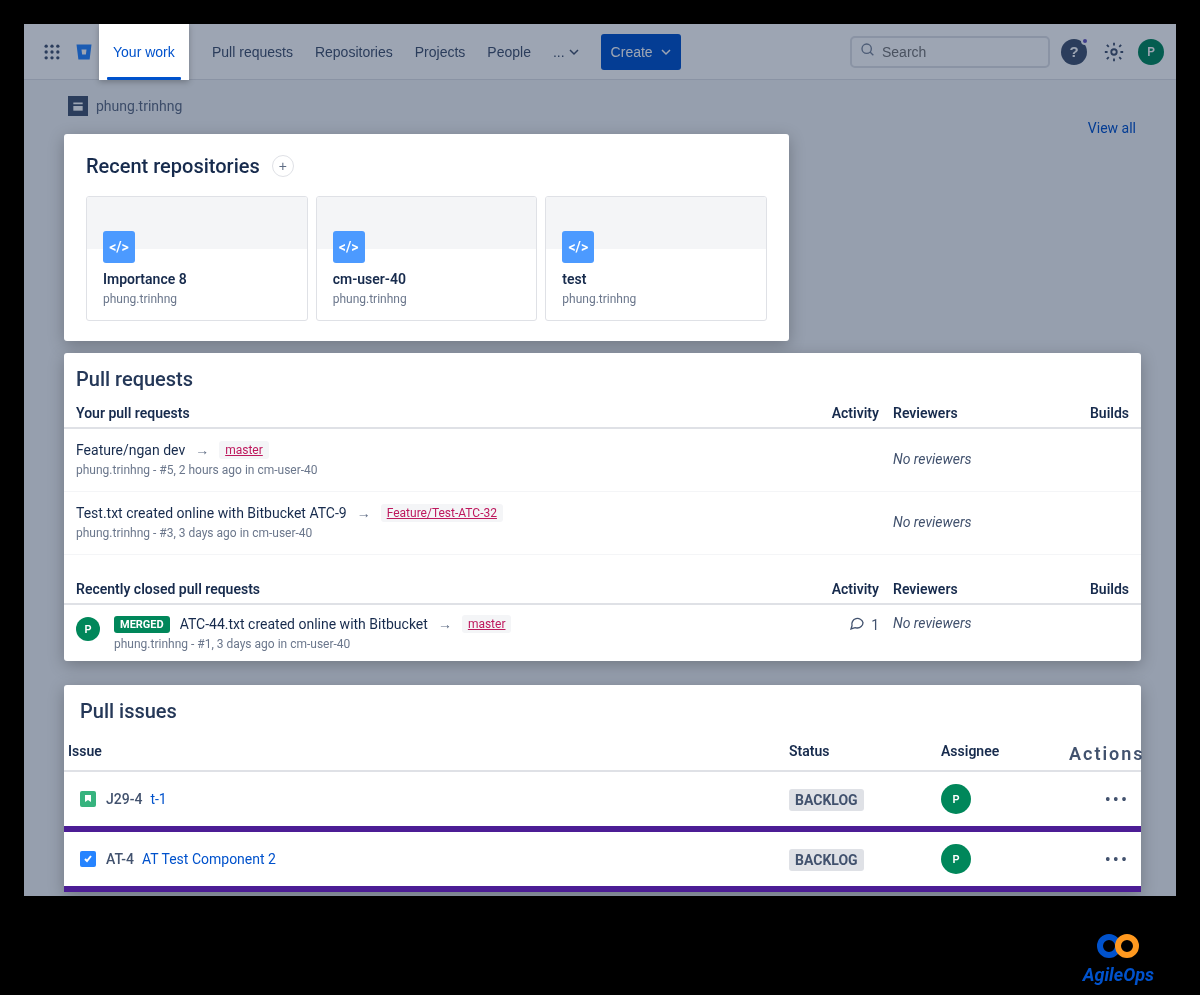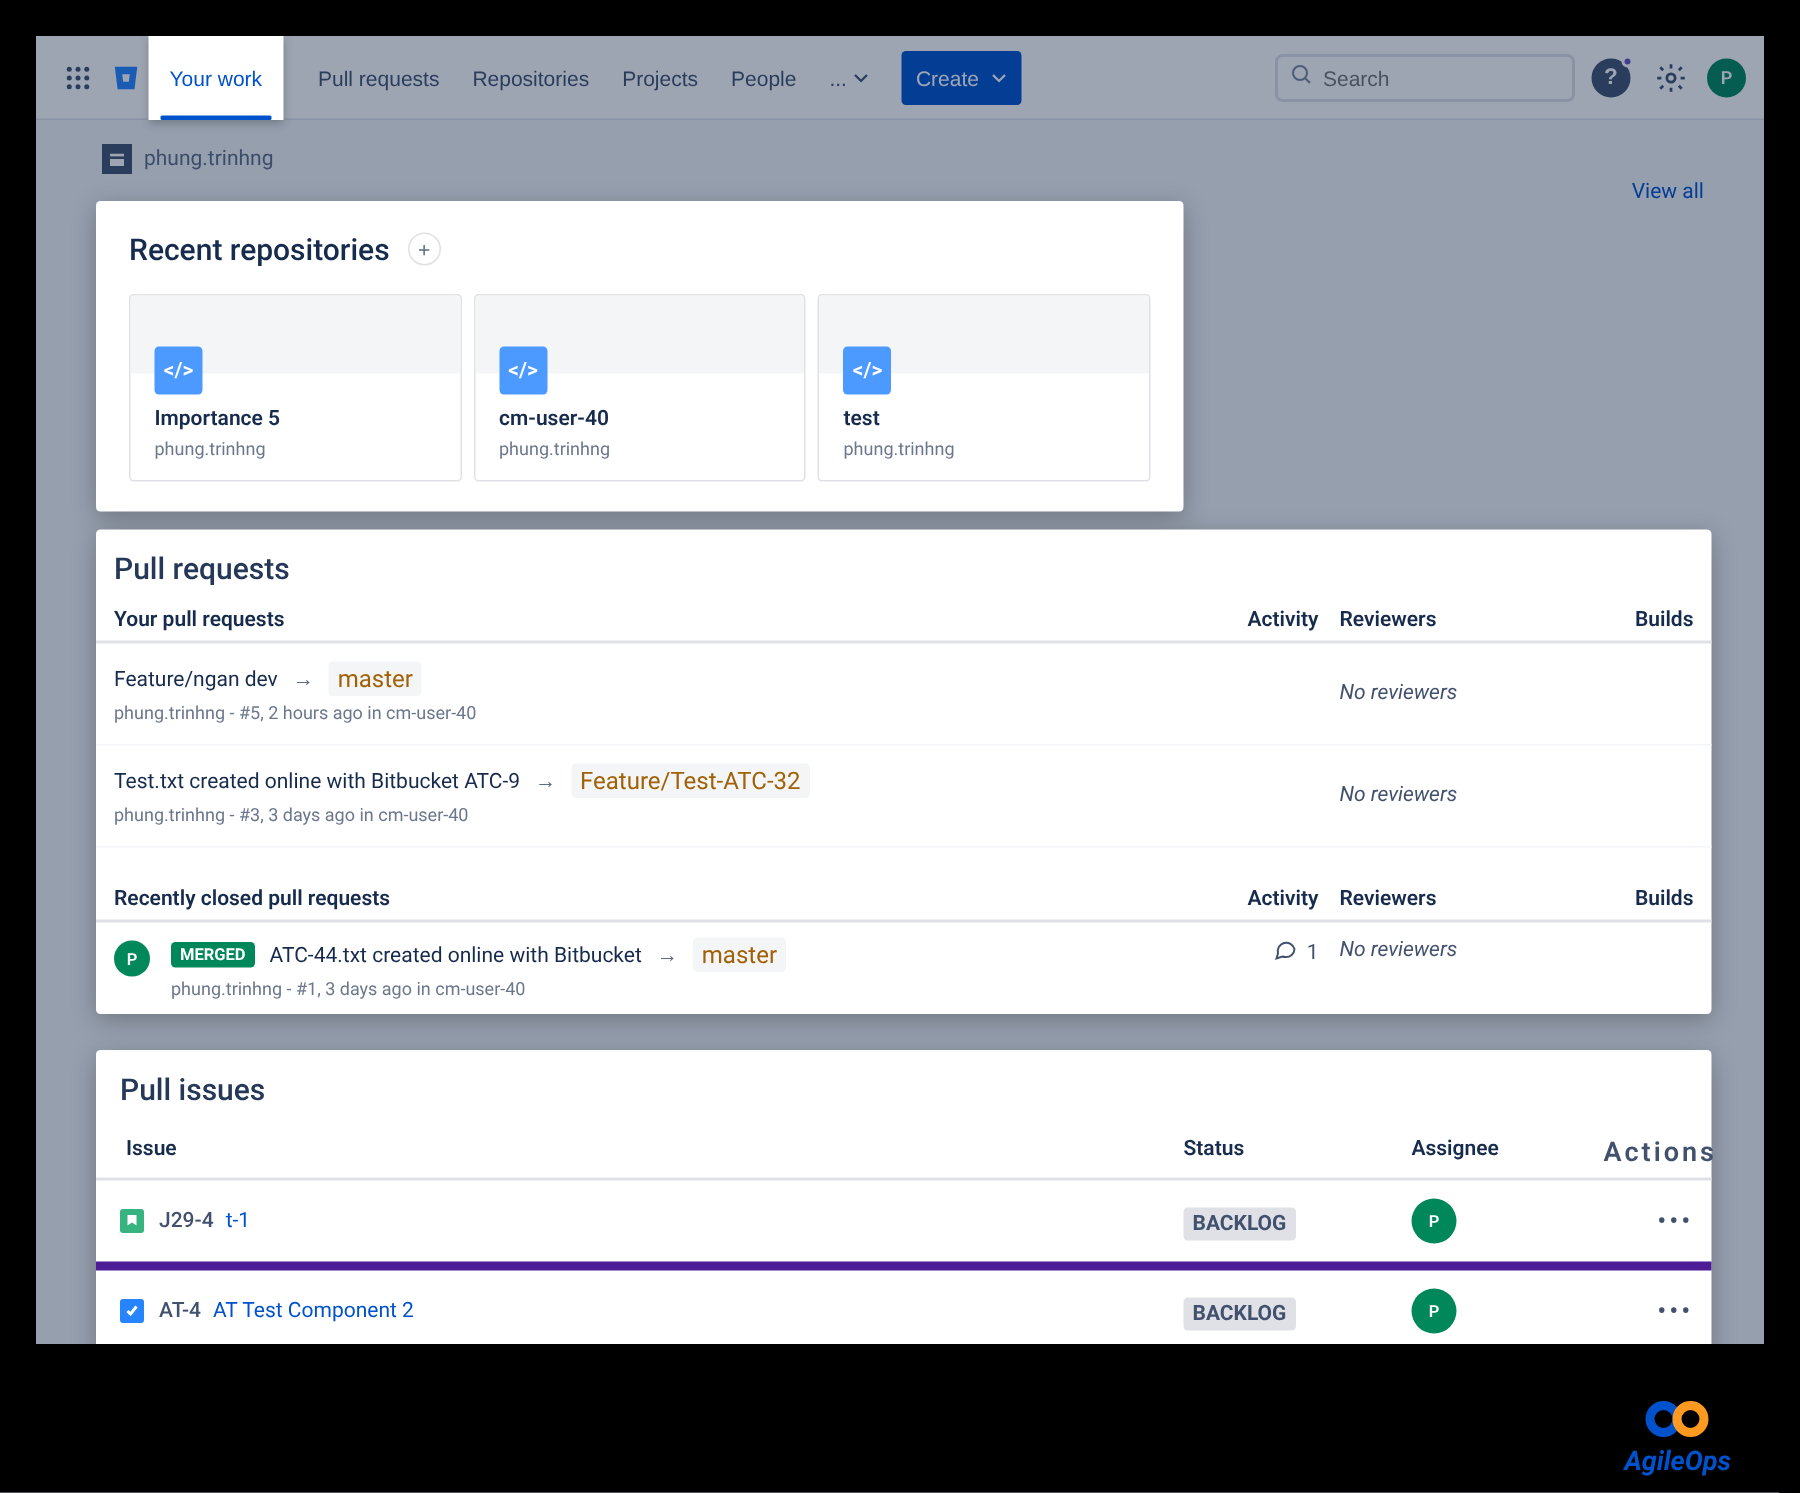--- a/index.html
+++ b/index.html
@@ -52,21 +52,21 @@
 .table-head { display:flex; border-bottom:2px solid #dfe1e6; padding:6px 12px; color:#172b4d; font-size:14px; font-weight:600; margin:0 0;}
 .th-main { flex:1; }
 .th-activity { width:80px; text-align:right; }
 .th-reviewers { width:170px; padding-left:14px;}
 .th-builds { width:80px; text-align:right; }
 
 .pr-row { display:flex; padding:12px 12px 14px; border-bottom:1px solid #f4f5f7; }
 .pr-main { flex:1; }
 .pr-title-line { display:flex; align-items:center; gap:10px; font-size:14px; color:#172b4d; }
 .pr-arrow { color:#5e6c84; }
-.tag { background:#f4f5f7; border-radius:3px; padding:2px 6px; font-size:16px; color:#a16207; display:inline-block; }
+.tag { background:#f4f5f7; border-radius:3px; padding:2px 6px; font-size:12px; color:#be185d; display:inline-block;text-decoration:underline; }
 .merged-tag { background:#00875A; color:#fff; font-size:11px; font-weight:700; border-radius:3px; padding:2px 6px; }
 .pr-sub { font-size:12px; color:#6B778C; margin-top:4px; }
 .pr-col-activity { width:80px; text-align:right; color:#42526e; font-size:14px; display:flex; align-items:center; justify-content:flex-end; gap:6px;}
 .pr-col-rev { width:170px; padding-left:14px; font-style:italic; color:#42526e; font-size:14px; display:flex; align-items:center;}
 .pr-col-builds { width:80px; }
 .avatar-sm { width:24px; height:24px; border-radius:50%; background:#00875A; color:#fff; display:flex; align-items:center; justify-content:center; font-size:11px; font-weight:600; flex-shrink:0; }
 
 .issue-row { display:flex; align-items:center; padding:12px 12px; border-bottom:6px solid #4c1d95; }
 .issue-type-icon { width:16px; height:16px; border-radius:2px; display:flex; align-items:center; justify-content:center; color:#fff; font-size:10px; margin-right:10px; }
 .story-icon { background:#36B37E; }
@@ -178,21 +178,21 @@
     <div class="panel panel-recent">
       <div class="panel-head">
         <h2>Recent repositories</h2>
         <button class="plus-btn">+</button>
       </div>
       <div class="repo-cards">
         <div class="repo-card">
           <div class="repo-card-head">
               <span class="repo-code-icon">&lt;/&gt;</span>
             </div>
-          <h3>Importance 5</h3>
+          <h3>Importance 8</h3>
           <div class="owner">phung.trinhng</div>
         </div>
         <div class="repo-card">
           <div class="repo-card-head">
               <span class="repo-code-icon">&lt;/&gt;</span>
             </div>
           <h3>cm-user-40</h3>
           <div class="owner">phung.trinhng</div>
         </div>
         <div class="repo-card">
@@ -268,21 +268,21 @@
               </svg></span>
           <span>1</span>
         </div>
         <div class="pr-col-rev">No reviewers</div>
         <div class="pr-col-builds"></div>
       </div>
     </div>
 
     <div class="panel-block" style="margin-top:24px;">
       <h2 style="padding-left:16px; padding-bottom:14px;">Pull issues</h2>
-      <div class="table-head" style="padding-left:20px;">
+      <div class="table-head" style="padding-left:4px;">
         <div class="th-main">Issue</div>
         <div class="issue-status">Status</div>
         <div class="issue-assignee">Assignee</div>
         <div class="issue-actions" style="text-align:right;">Actions</div>
       </div>
       <div class="issue-row" style="padding-left:16px;">
         <span class="issue-type-icon story-icon">
             <svg width="10" height="10" viewBox="0 0 10 10" fill="#fff">
               <path d="M2 1h6v7L5 6 2 8z"></path>
             </svg>

